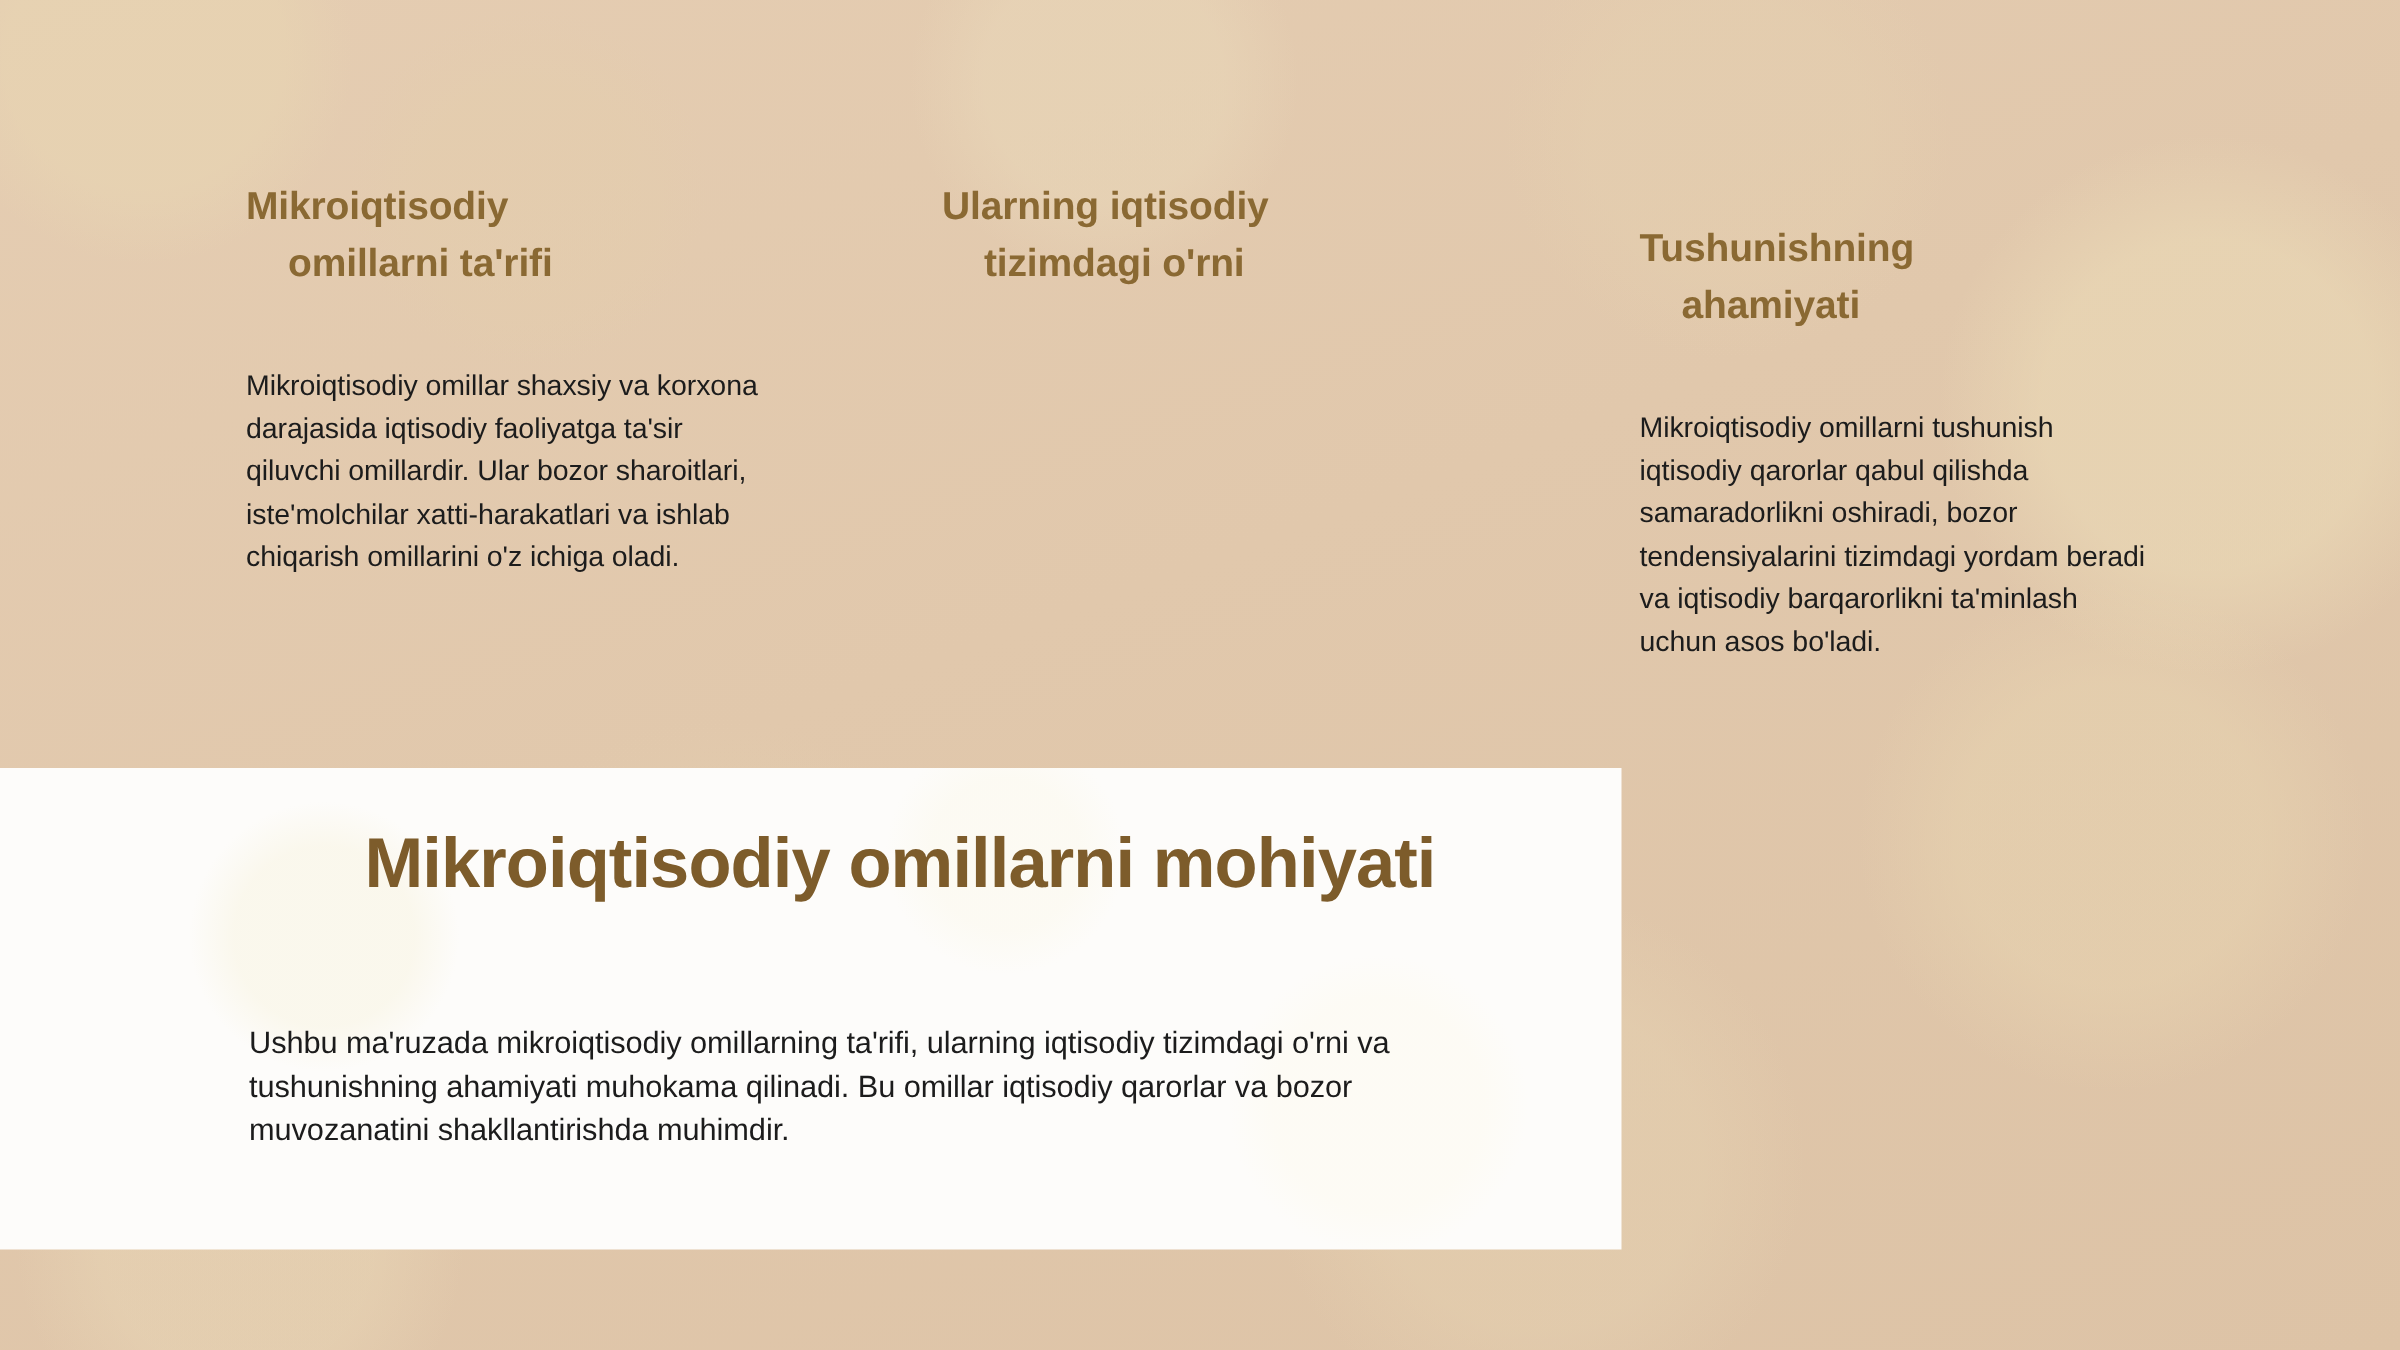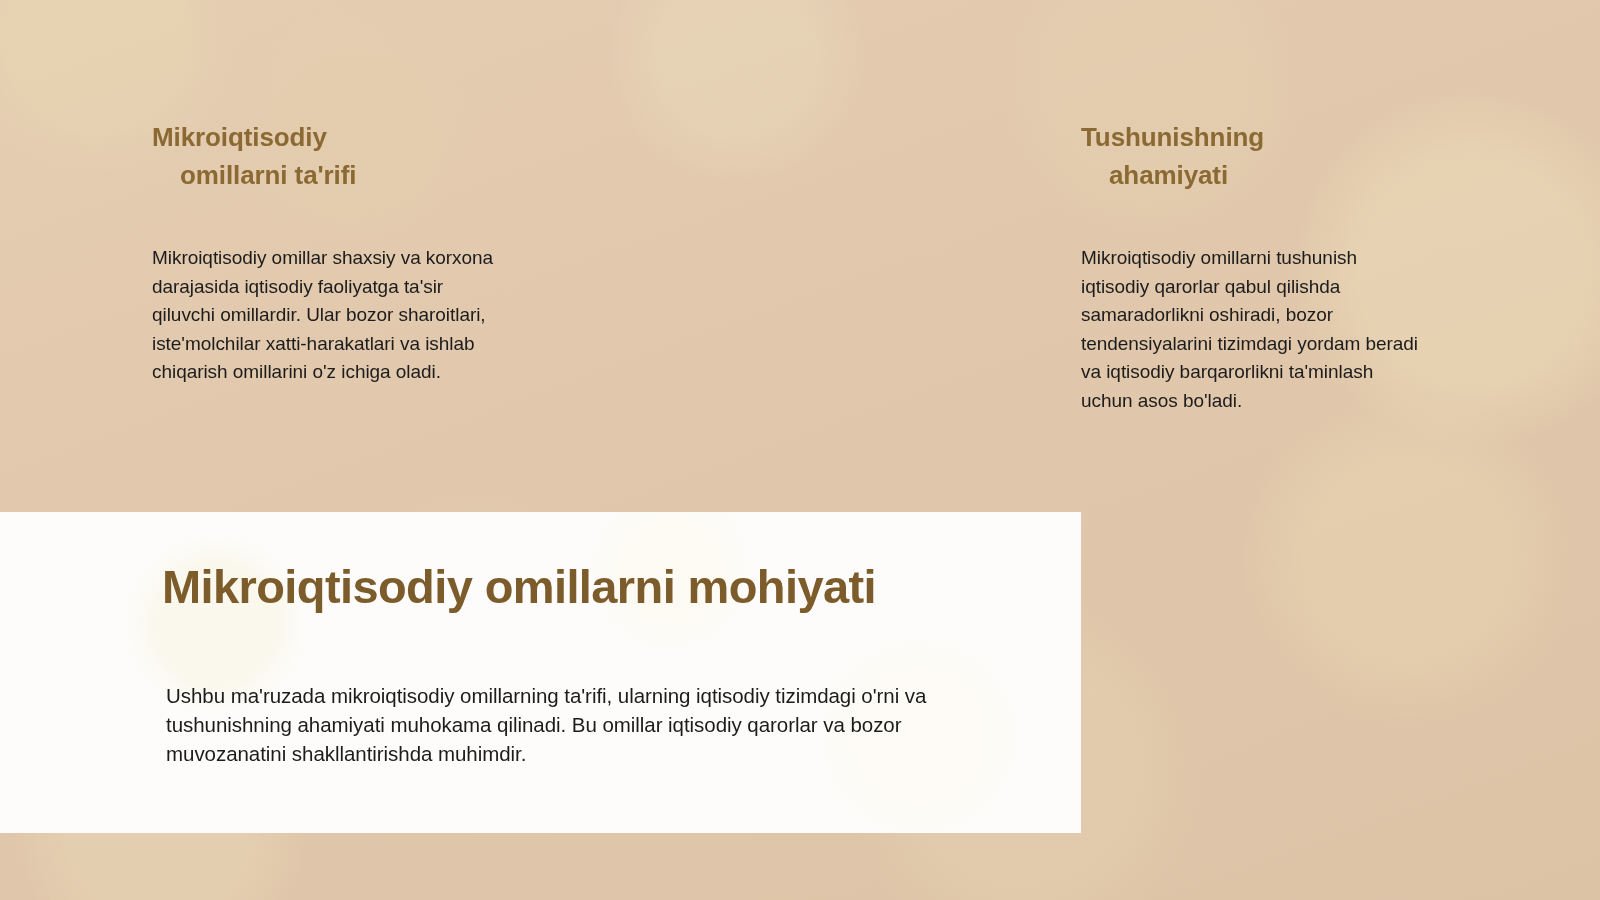--- a/index.html
+++ b/index.html
@@ -28,34 +28,34 @@
       radial-gradient(circle at 88% 62%, rgba(234,216,178,0.40) 0 100px, rgba(0,0,0,0) 170px),
       radial-gradient(circle at 64% 86%, rgba(232,214,180,0.35) 0 110px, rgba(0,0,0,0) 180px),
       radial-gradient(circle at 30% 72%, rgba(228,208,174,0.30) 0 100px, rgba(0,0,0,0) 170px),
       radial-gradient(circle at 10% 92%, rgba(236,220,186,0.35) 0 90px, rgba(0,0,0,0) 150px),
       linear-gradient(160deg, #e5cdb2 0%, #e1c8ac 45%, #ddc3a6 100%);
   }
 
   
   #columns {
     position: absolute;
-    left: 0;
+    left: 12px;
     top: 0;
     width: 1556px;
     height: 496px;
     text-decoration: underline;
   }
   .col {
     position: absolute;
     top: 118px;
     width: 345px;
   }
   .col-1 { left: 152px; }
   .col-2 { left: 616px; }
-  .col-3 { left: 1081px; }
+  .col-3 { left: 1081px; margin-top: 28px; }
 
   .col-heading {
     color: #8a6933;
     font-size: 26px;
     font-weight: bold;
     line-height: 38px;
     letter-spacing: -0.1px;
     padding-left: 28px;
     text-indent: -28px;
     margin: 0;
@@ -88,26 +88,27 @@
     left: 150px;
     top: 0;
     width: 900px;
     height: 100%;
   }
   #deck-title {
     position: absolute;
     left: 0;
     top: 32px;
     width: 900px;
-    margin: 12px;
+    margin: 0;
     color: #7d5c2b;
     font-size: 47px;
     font-weight: bold;
     line-height: 62px;
     letter-spacing: -0.6px;
+    text-align: center;
   }
   #deck-subtitle {
     position: absolute;
     left: 0;
     top: 153px;
     width: 790px;
     margin: 16px;
     color: #1c1c1c;
     font-size: 20.5px;
     line-height: 29px;
@@ -121,20 +122,22 @@
 
   <div id="columns">
 
     <div class="col col-1">
       <h2 class="col-heading">Mikroiqtisodiy
 omillarni ta'rifi</h2>
       <p class="col-body">Mikroiqtisodiy omillar shaxsiy va korxona darajasida iqtisodiy faoliyatga ta'sir qiluvchi omillardir. Ular bozor sharoitlari, iste'molchilar xatti-harakatlari va ishlab chiqarish omillarini o'z ichiga oladi.</p>
     </div>
 
     <div class="col col-2">
+      <h2 class="col-heading">Ularning iqtisodiy
+tizimdagi o'rni</h2>
     </div>
 
     <div class="col col-3">
       <h2 class="col-heading">Tushunishning
 ahamiyati</h2>
       <p class="col-body">Mikroiqtisodiy omillarni tushunish iqtisodiy qarorlar qabul qilishda samaradorlikni oshiradi, bozor tendensiyalarini tizimdagi yordam beradi va iqtisodiy barqarorlikni ta'minlash uchun asos bo'ladi.</p>
     </div>
 
   </div>
 

